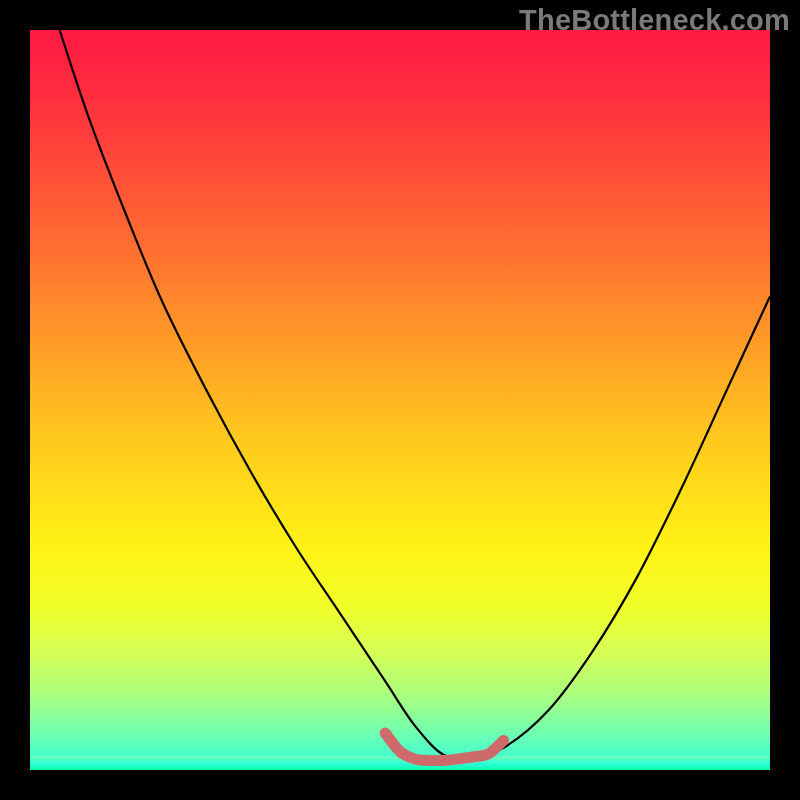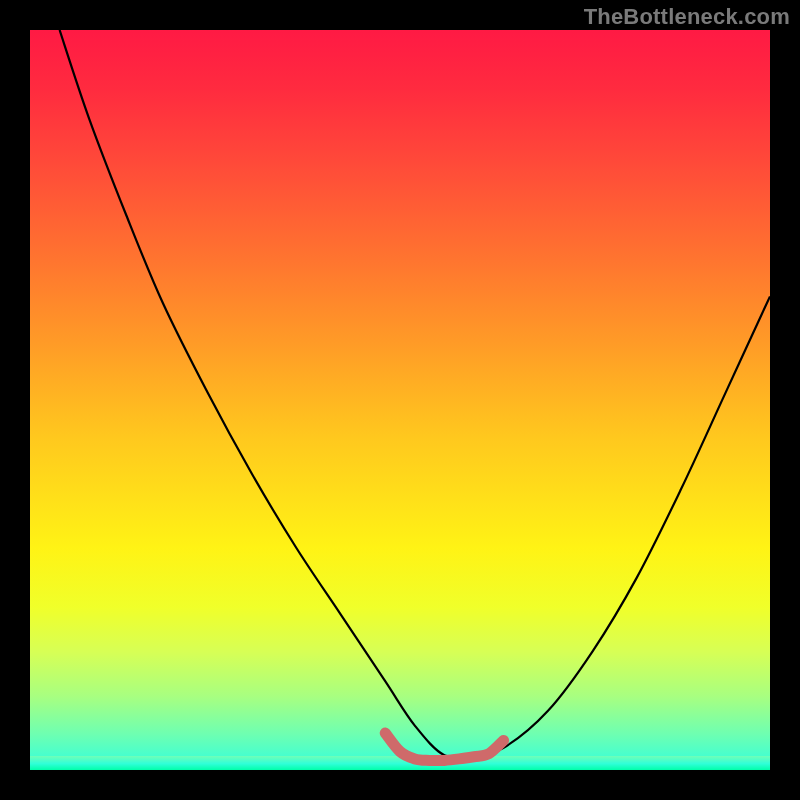--- a/index.html
+++ b/index.html
@@ -64,21 +64,21 @@
     left: 0;
     top: 0;
     width: 100%;
     height: 100%;
   }
   .watermark {
     position: absolute;
     top: 4px;
     right: 10px;
     font-family: Arial, Helvetica, sans-serif;
-    font-size: 22px;
+    font-size: 29px;
     font-weight: bold;
     color: #7a7a7a;
     letter-spacing: 0.2px;
   }
 </style>
 </head>
 <body>
 
 <div class="frame">
   <div class="watermark">TheBottleneck.com</div>

